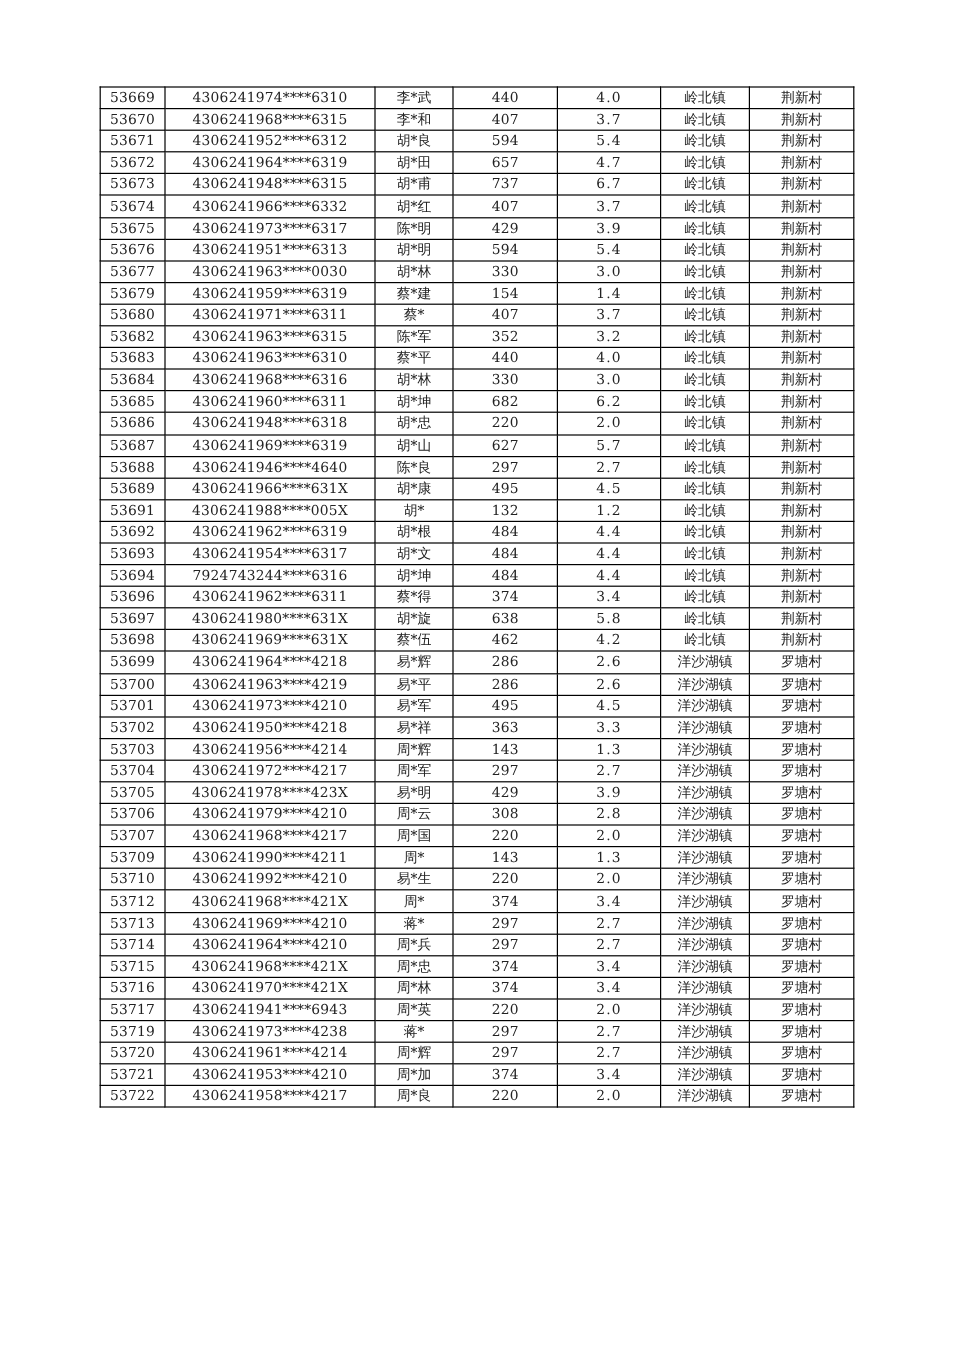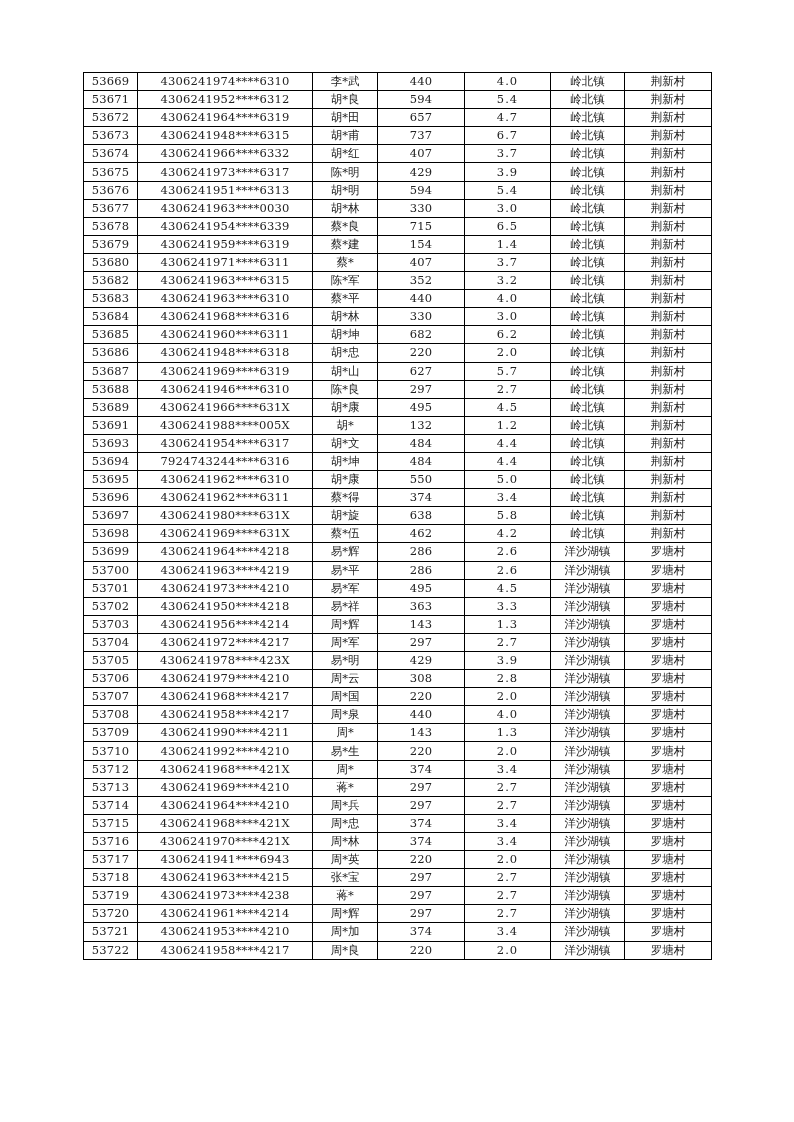--- a/index.html
+++ b/index.html
@@ -54,20 +54,29 @@
         <tr>
           <td class="num">53669</td>
           <td class="num">4306241974****6310</td>
           <td>李*武</td>
           <td class="num">440</td>
           <td class="amt">4.0</td>
           <td>岭北镇</td>
           <td>荆新村</td>
         </tr>
         <tr>
+          <td class="num">53670</td>
+          <td class="num">4306241968****6315</td>
+          <td>李*和</td>
+          <td class="num">407</td>
+          <td class="amt">3.7</td>
+          <td>岭北镇</td>
+          <td>荆新村</td>
+        </tr>
+        <tr>
           <td class="num">53671</td>
           <td class="num">4306241952****6312</td>
           <td>胡*良</td>
           <td class="num">594</td>
           <td class="amt">5.4</td>
           <td>岭北镇</td>
           <td>荆新村</td>
         </tr>
         <tr>
           <td class="num">53672</td>
@@ -117,29 +126,20 @@
         <tr>
           <td class="num">53677</td>
           <td class="num">4306241963****0030</td>
           <td>胡*林</td>
           <td class="num">330</td>
           <td class="amt">3.0</td>
           <td>岭北镇</td>
           <td>荆新村</td>
         </tr>
         <tr>
-          <td class="num">53678</td>
-          <td class="num">4306241954****6339</td>
-          <td>蔡*良</td>
-          <td class="num">715</td>
-          <td class="amt">6.5</td>
-          <td>岭北镇</td>
-          <td>荆新村</td>
-        </tr>
-        <tr>
           <td class="num">53679</td>
           <td class="num">4306241959****6319</td>
           <td>蔡*建</td>
           <td class="num">154</td>
           <td class="amt">1.4</td>
           <td>岭北镇</td>
           <td>荆新村</td>
         </tr>
         <tr>
           <td class="num">53680</td>
@@ -199,21 +199,21 @@
           <td class="num">53687</td>
           <td class="num">4306241969****6319</td>
           <td>胡*山</td>
           <td class="num">627</td>
           <td class="amt">5.7</td>
           <td>岭北镇</td>
           <td>荆新村</td>
         </tr>
         <tr>
           <td class="num">53688</td>
-          <td class="num">4306241946****6310</td>
+          <td class="num">4306241946****4640</td>
           <td>陈*良</td>
           <td class="num">297</td>
           <td class="amt">2.7</td>
           <td>岭北镇</td>
           <td>荆新村</td>
         </tr>
         <tr>
           <td class="num">53689</td>
           <td class="num">4306241966****631X</td>
           <td>胡*康</td>
@@ -225,47 +225,47 @@
         <tr>
           <td class="num">53691</td>
           <td class="num">4306241988****005X</td>
           <td>胡*</td>
           <td class="num">132</td>
           <td class="amt">1.2</td>
           <td>岭北镇</td>
           <td>荆新村</td>
         </tr>
         <tr>
+          <td class="num">53692</td>
+          <td class="num">4306241962****6319</td>
+          <td>胡*根</td>
+          <td class="num">484</td>
+          <td class="amt">4.4</td>
+          <td>岭北镇</td>
+          <td>荆新村</td>
+        </tr>
+        <tr>
           <td class="num">53693</td>
           <td class="num">4306241954****6317</td>
           <td>胡*文</td>
           <td class="num">484</td>
           <td class="amt">4.4</td>
           <td>岭北镇</td>
           <td>荆新村</td>
         </tr>
         <tr>
           <td class="num">53694</td>
           <td class="num">7924743244****6316</td>
           <td>胡*坤</td>
           <td class="num">484</td>
           <td class="amt">4.4</td>
           <td>岭北镇</td>
           <td>荆新村</td>
         </tr>
         <tr>
-          <td class="num">53695</td>
-          <td class="num">4306241962****6310</td>
-          <td>胡*康</td>
-          <td class="num">550</td>
-          <td class="amt">5.0</td>
-          <td>岭北镇</td>
-          <td>荆新村</td>
-        </tr>
-        <tr>
           <td class="num">53696</td>
           <td class="num">4306241962****6311</td>
           <td>蔡*得</td>
           <td class="num">374</td>
           <td class="amt">3.4</td>
           <td>岭北镇</td>
           <td>荆新村</td>
         </tr>
         <tr>
           <td class="num">53697</td>
@@ -360,29 +360,20 @@
         <tr>
           <td class="num">53707</td>
           <td class="num">4306241968****4217</td>
           <td>周*国</td>
           <td class="num">220</td>
           <td class="amt">2.0</td>
           <td>洋沙湖镇</td>
           <td>罗塘村</td>
         </tr>
         <tr>
-          <td class="num">53708</td>
-          <td class="num">4306241958****4217</td>
-          <td>周*泉</td>
-          <td class="num">440</td>
-          <td class="amt">4.0</td>
-          <td>洋沙湖镇</td>
-          <td>罗塘村</td>
-        </tr>
-        <tr>
           <td class="num">53709</td>
           <td class="num">4306241990****4211</td>
           <td>周*</td>
           <td class="num">143</td>
           <td class="amt">1.3</td>
           <td>洋沙湖镇</td>
           <td>罗塘村</td>
         </tr>
         <tr>
           <td class="num">53710</td>
@@ -441,29 +432,20 @@
         <tr>
           <td class="num">53717</td>
           <td class="num">4306241941****6943</td>
           <td>周*英</td>
           <td class="num">220</td>
           <td class="amt">2.0</td>
           <td>洋沙湖镇</td>
           <td>罗塘村</td>
         </tr>
         <tr>
-          <td class="num">53718</td>
-          <td class="num">4306241963****4215</td>
-          <td>张*宝</td>
-          <td class="num">297</td>
-          <td class="amt">2.7</td>
-          <td>洋沙湖镇</td>
-          <td>罗塘村</td>
-        </tr>
-        <tr>
           <td class="num">53719</td>
           <td class="num">4306241973****4238</td>
           <td>蒋*</td>
           <td class="num">297</td>
           <td class="amt">2.7</td>
           <td>洋沙湖镇</td>
           <td>罗塘村</td>
         </tr>
         <tr>
           <td class="num">53720</td>

